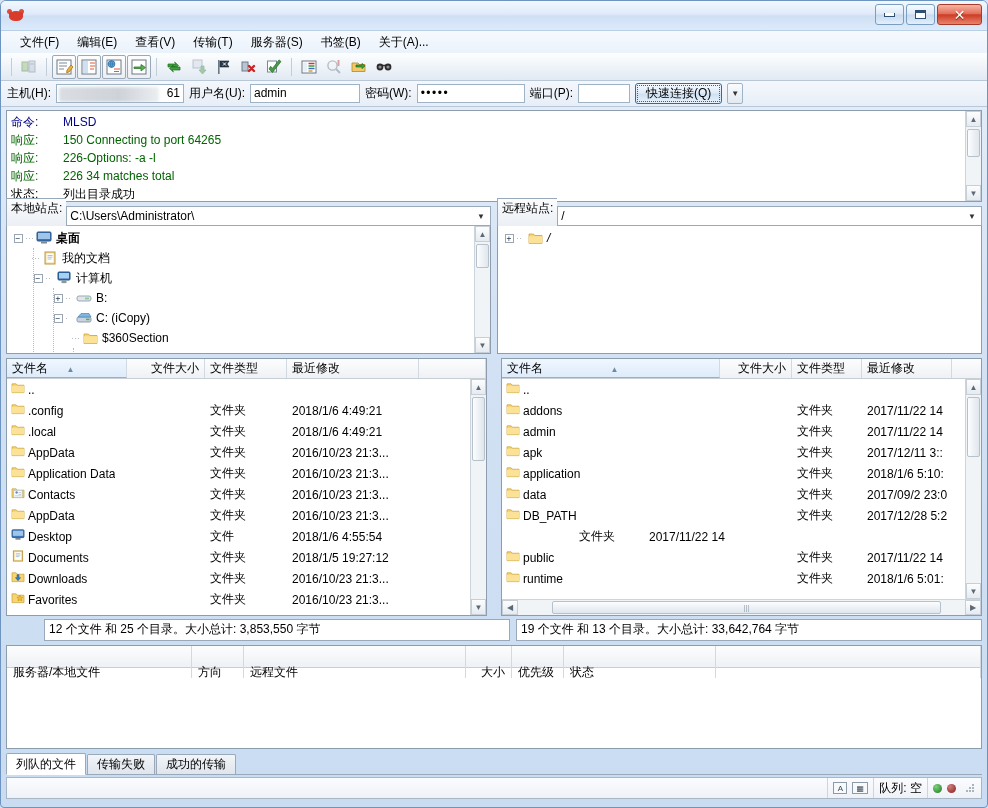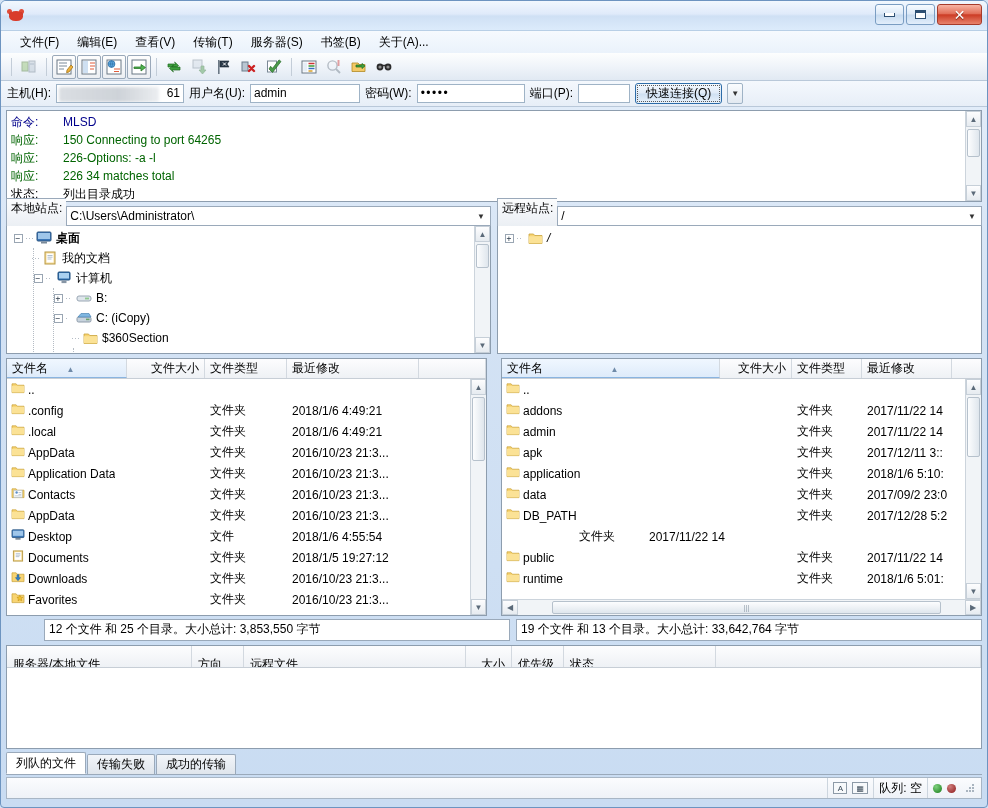--- a/index.html
+++ b/index.html
@@ -272,26 +272,26 @@
     flex:1 1 50%; border:1px solid #9aa9ba; background:#fff;
     font-size:12px; line-height:19px; padding:0 4px; white-space:nowrap; overflow:hidden;
   }
 
   
   #queuepanel {
     margin: 4px 5px 0 5px; height: 104px;
     border:1px solid #8d9dae; background:#fff; display:flex; flex-direction:column;
   }
   .q-head { display:flex; height:22px; background:linear-gradient(180deg,#fdfdfe,#eef1f5); border-bottom:1px solid #c7ced6;}
-  .q-col { border-right:1px solid #d3d9e0; font-size:12px; line-height:21px; padding:8px 6px; white-space:nowrap; overflow:hidden;}
+  .q-col { border-right:1px solid #d3d9e0; font-size:12px; line-height:21px; padding:16px 6px; white-space:nowrap; overflow:hidden;}
   .q-col.num { text-align:right; }
   .q-body { flex:1 1 auto; }
 
   
-  #tabsrow { margin: 4px 5px 0 5px; height: 22px; display:flex; align-items:flex-end; gap:1px;
+  #tabsrow { margin: 4px 5px 0 5px; height: 22px; display:flex; align-items:center; gap:1px;
     border-bottom:1px solid #9aa9ba; }
   .tab {
     height:20px; padding:0 9px; font-size:12px; line-height:19px;
     border:1px solid #9aa9ba; border-bottom:none;
     background:linear-gradient(180deg,#f2f5f9,#dfe5ec);
     border-radius:2px 2px 0 0; cursor:default;
   }
   .tab.active { background:#fff; height:22px; line-height:21px; font-weight:normal; border-bottom:1px solid #fff;}
 
   

